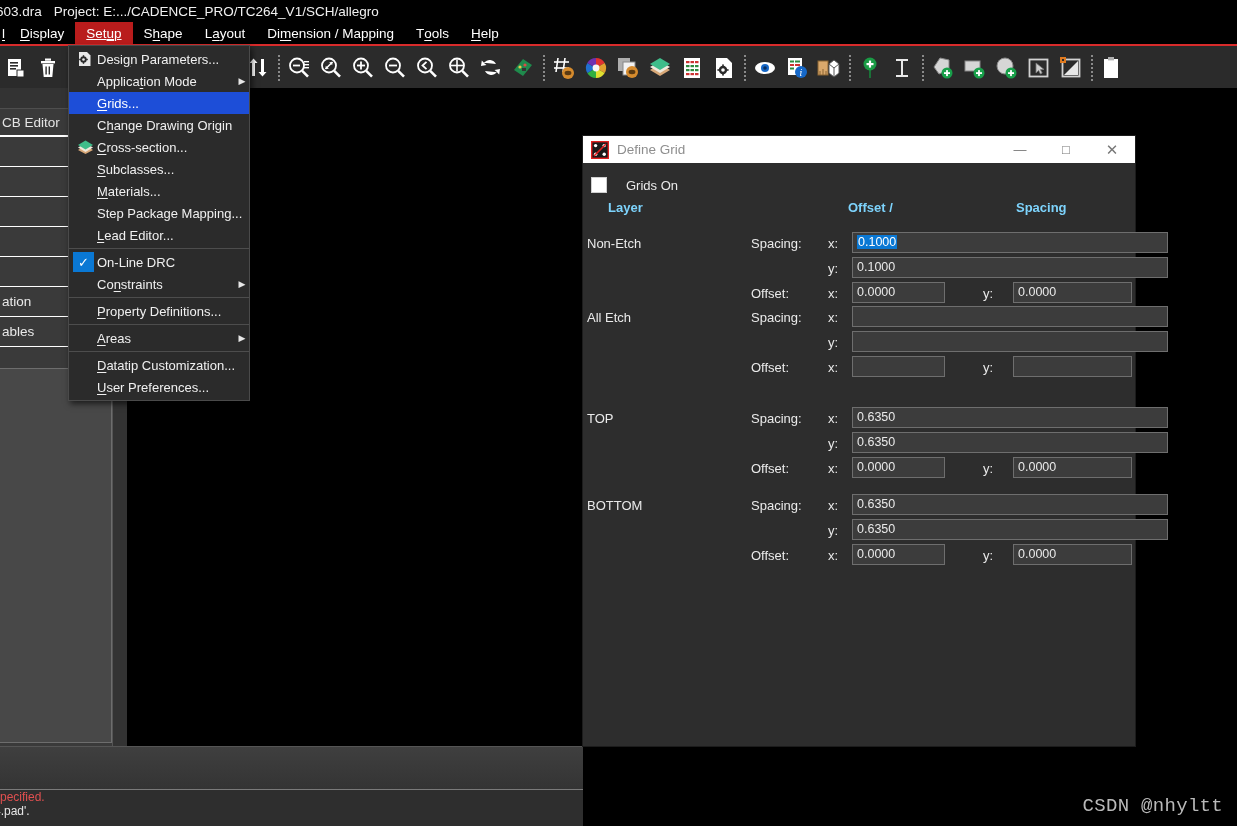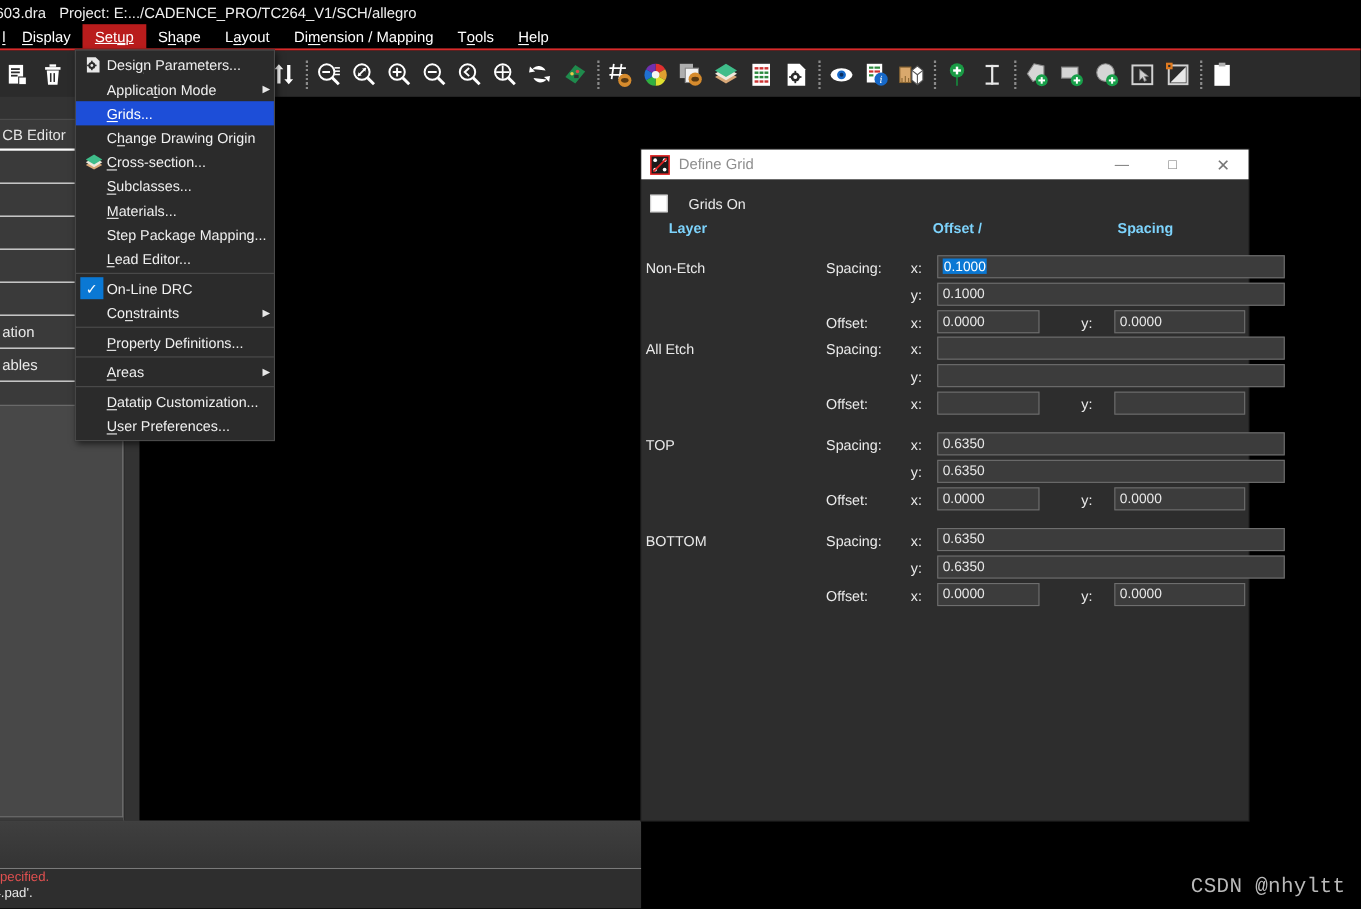--- a/index.html
+++ b/index.html
@@ -745,21 +745,21 @@
       <span class="ys1">y:</span>
       <span class="lblOffset">Offset:</span>
       <span class="xs2">x:</span>
       <span class="ys2">y:</span>
       <span class="fld wide r1"></span>
       <span class="fld wide r2"></span>
       <span class="fld half1 r3"></span>
       <span class="fld half2 r3"></span>
     </div>
 
-    <div class="grp" style="margin-top:13px">
+    <div class="grp" style="margin-top:27px">
       <span class="layername">TOP</span>
       <span class="lblSpacing">Spacing:</span>
       <span class="xs1">x:</span>
       <span class="ys1">y:</span>
       <span class="lblOffset">Offset:</span>
       <span class="xs2">x:</span>
       <span class="ys2">y:</span>
       <span class="fld wide r1">0.6350</span>
       <span class="fld wide r2">0.6350</span>
       <span class="fld half1 r3">0.0000</span>

